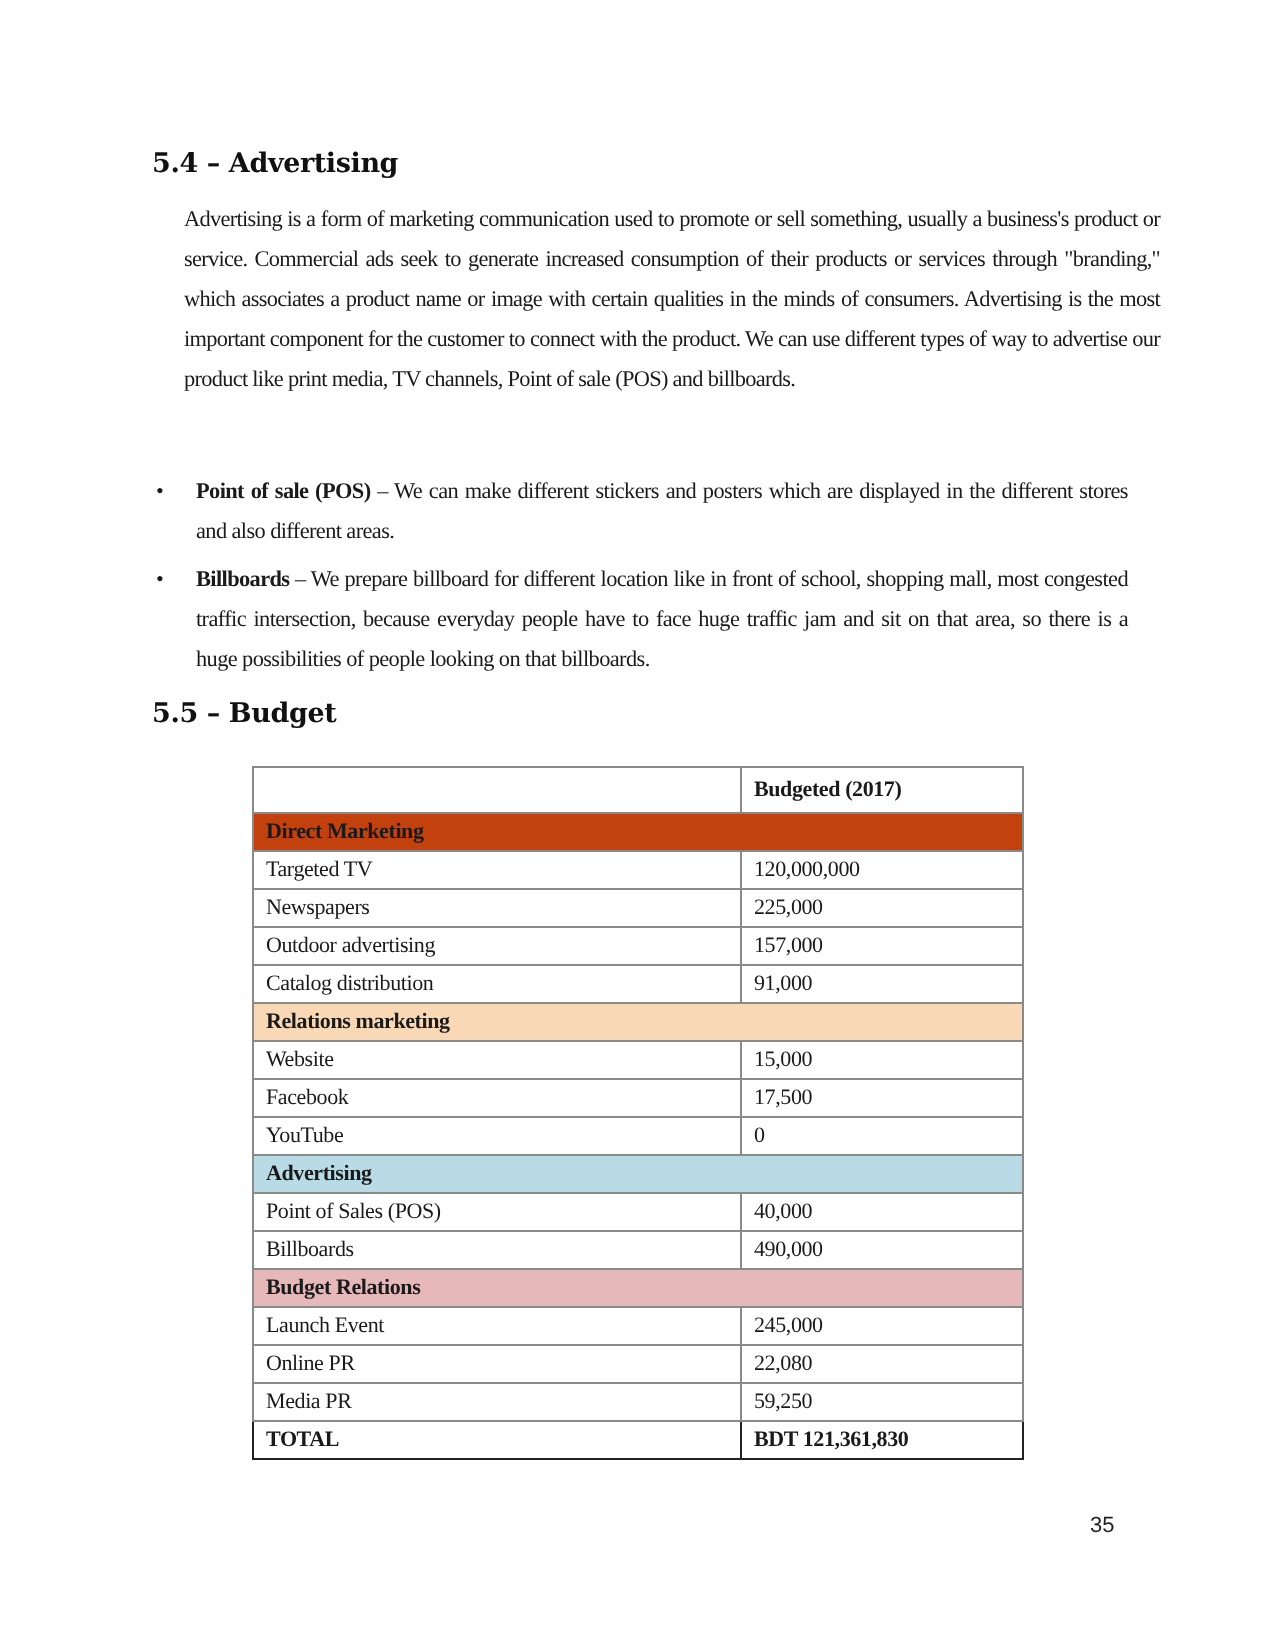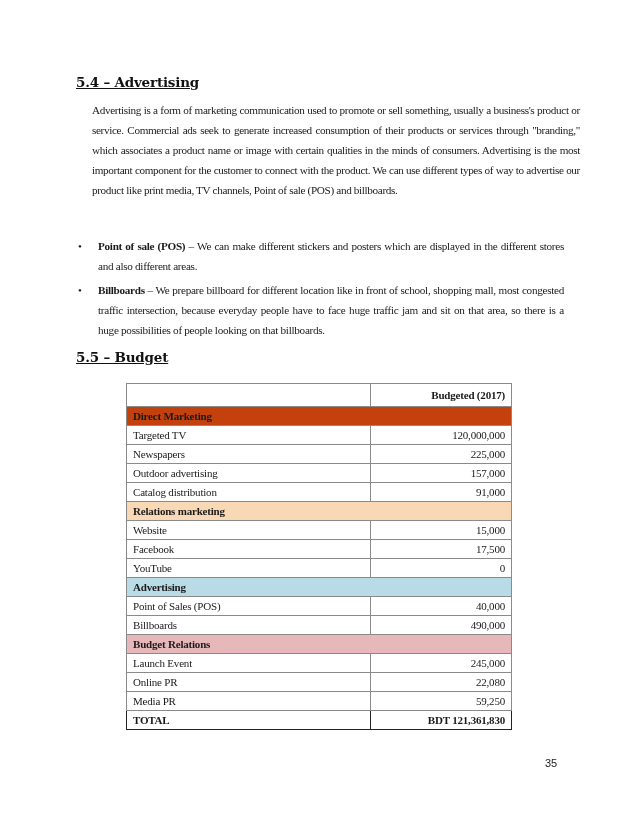--- a/index.html
+++ b/index.html
@@ -1,31 +1,31 @@
 <!DOCTYPE html>
 <html><head>
 <meta charset="utf-8">
 <style>
   html, body { margin: 0; padding: 0; background: #ffffff; }
   body { width: 638px; height: 826px; position: relative; overflow: hidden;
          font-family: "DejaVu Serif", "Liberation Serif", serif; color: #1a1a1a; }
   .page { position: absolute; left: 0; top: 0; width: 638px; height: 826px; }
   .h { position: absolute; left: 76px; font-family: "DejaVu Serif", serif; font-weight: bold;
-       font-size: 13.5px; text-decoration: underline; letter-spacing: -0.2px; color: #111; }
+       font-size: 13.5px; letter-spacing: -0.2px; color: #111; }
   .para { position: absolute; left: 76px; width: 488px; font-size: 11.2px; line-height: 20px;
           text-align: justify; letter-spacing: -0.35px; font-family: "Liberation Serif", serif; margin-left: 16px; }
   .bullets { position: absolute; left: 76px; width: 488px; margin: 0; padding: 0; list-style: none;
              font-family: "Liberation Serif", serif; font-size: 11.2px; line-height: 20px; letter-spacing: -0.3px; }
   .bullets li { position: relative; padding-left: 22px; margin-bottom: 4px; text-align: justify; }
   .bullets li .dot { position: absolute; left: 2px; top: 0; }
   .bullets li b { font-weight: bold; }
   table.budget { position: absolute; left: 126px; top: 383px; width: 386px; border-collapse: collapse;
                  font-family: "Liberation Serif", serif; font-size: 11px; letter-spacing: -0.2px; }
   table.budget td { border: 1px solid #8a8a8a; height: 18px; padding: 0 6px; }
-  table.budget td.val { text-align: right; width: 128px; margin-left: 17px; }
+  table.budget td.val { text-align: left; width: 128px; margin-left: 17px; }
   table.budget tr.head td { height: 22px; font-weight: bold; }
   table.budget tr.cat td { font-weight: bold; }
   table.budget tr.total td { font-weight: bold; border: 1.5px solid #222; }
   .pnum { position: absolute; left: 545px; top: 757px; font-family: "Liberation Sans", sans-serif;
           font-size: 11px; color: #222; }
 </style>
 </head>
 <body>
 
 <div class="page">

